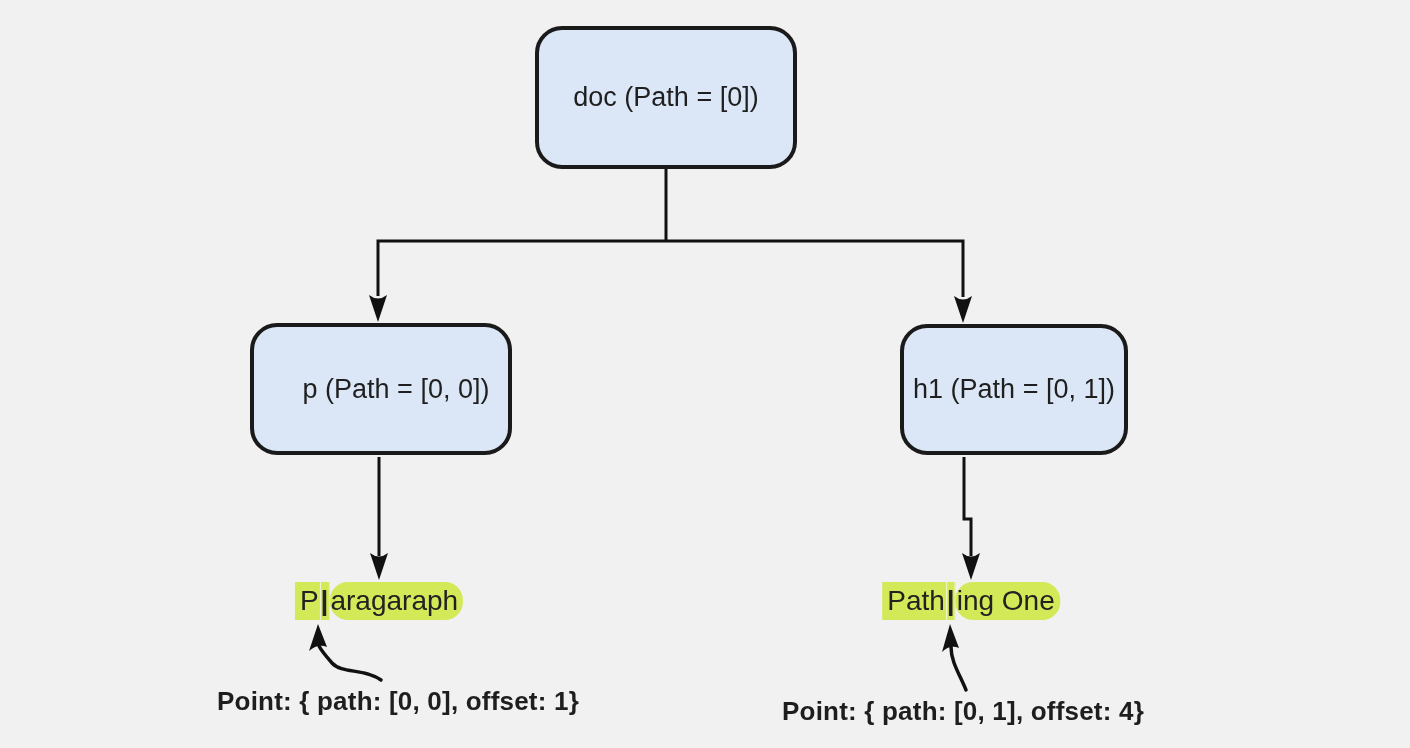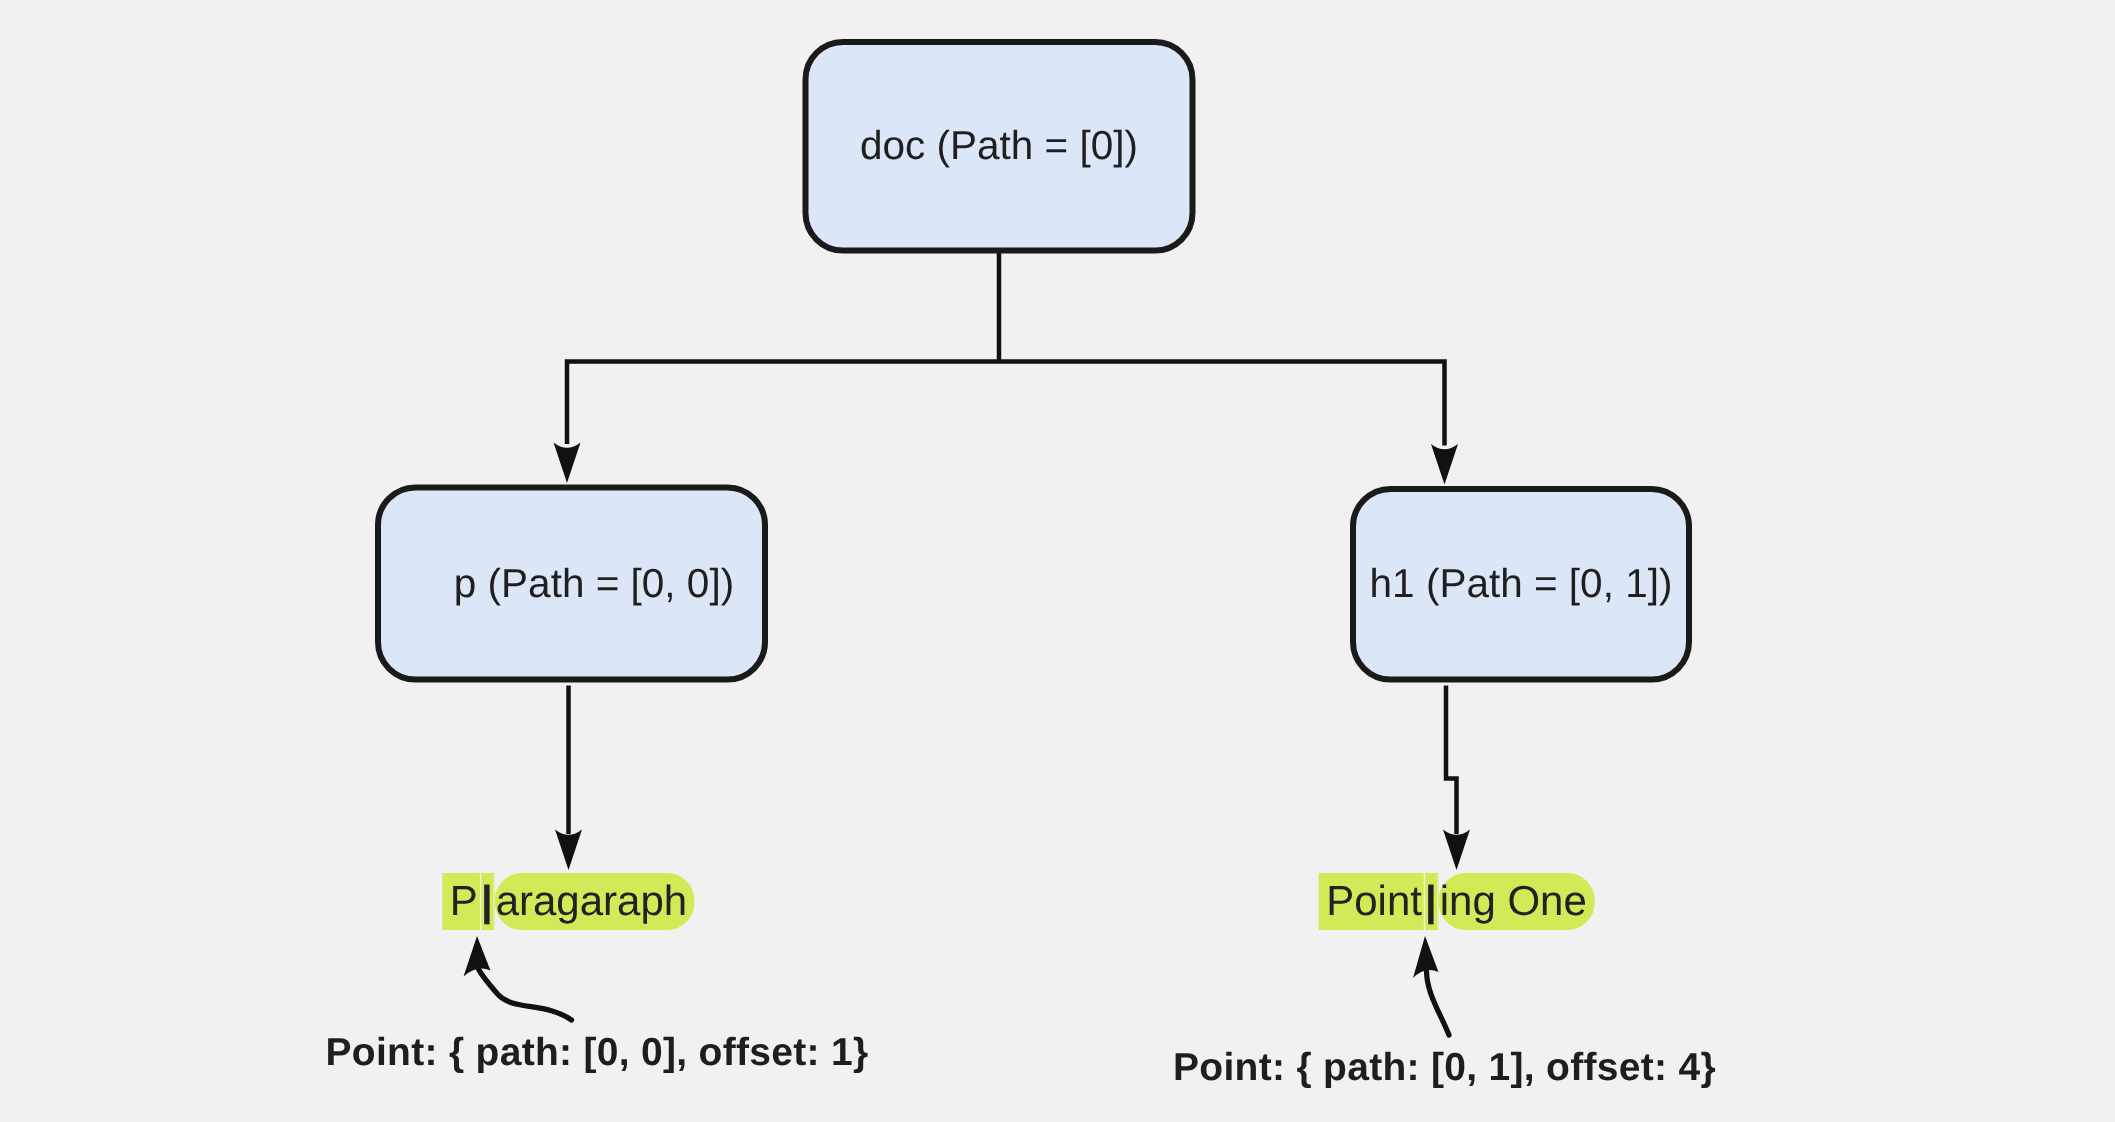--- a/index.html
+++ b/index.html
@@ -102,20 +102,20 @@
 
   <div class="node" id="node-h1">
     <span>h1 (Path = [0, 1])</span>
   </div>
 
   <div class="leaf" id="leaf-paragraph">
     <span class="hl pre">P</span><span class="cursor">|</span><span class="hl post">aragaraph</span>
   </div>
 
   <div class="leaf" id="leaf-heading">
-    <span class="hl pre">Point</span><span class="cursor">|</span><span class="hl post">ing One</span>
+    <span class="hl pre">Path</span><span class="cursor">|</span><span class="hl post">ing One</span>
   </div>
 
   <div class="point" id="point-left">Point: { path: [0, 0], offset: 1}</div>
 
   <div class="point" id="point-right">Point: { path: [0, 1], offset: 4}</div>
 
 </div>
 
 </body></html>

